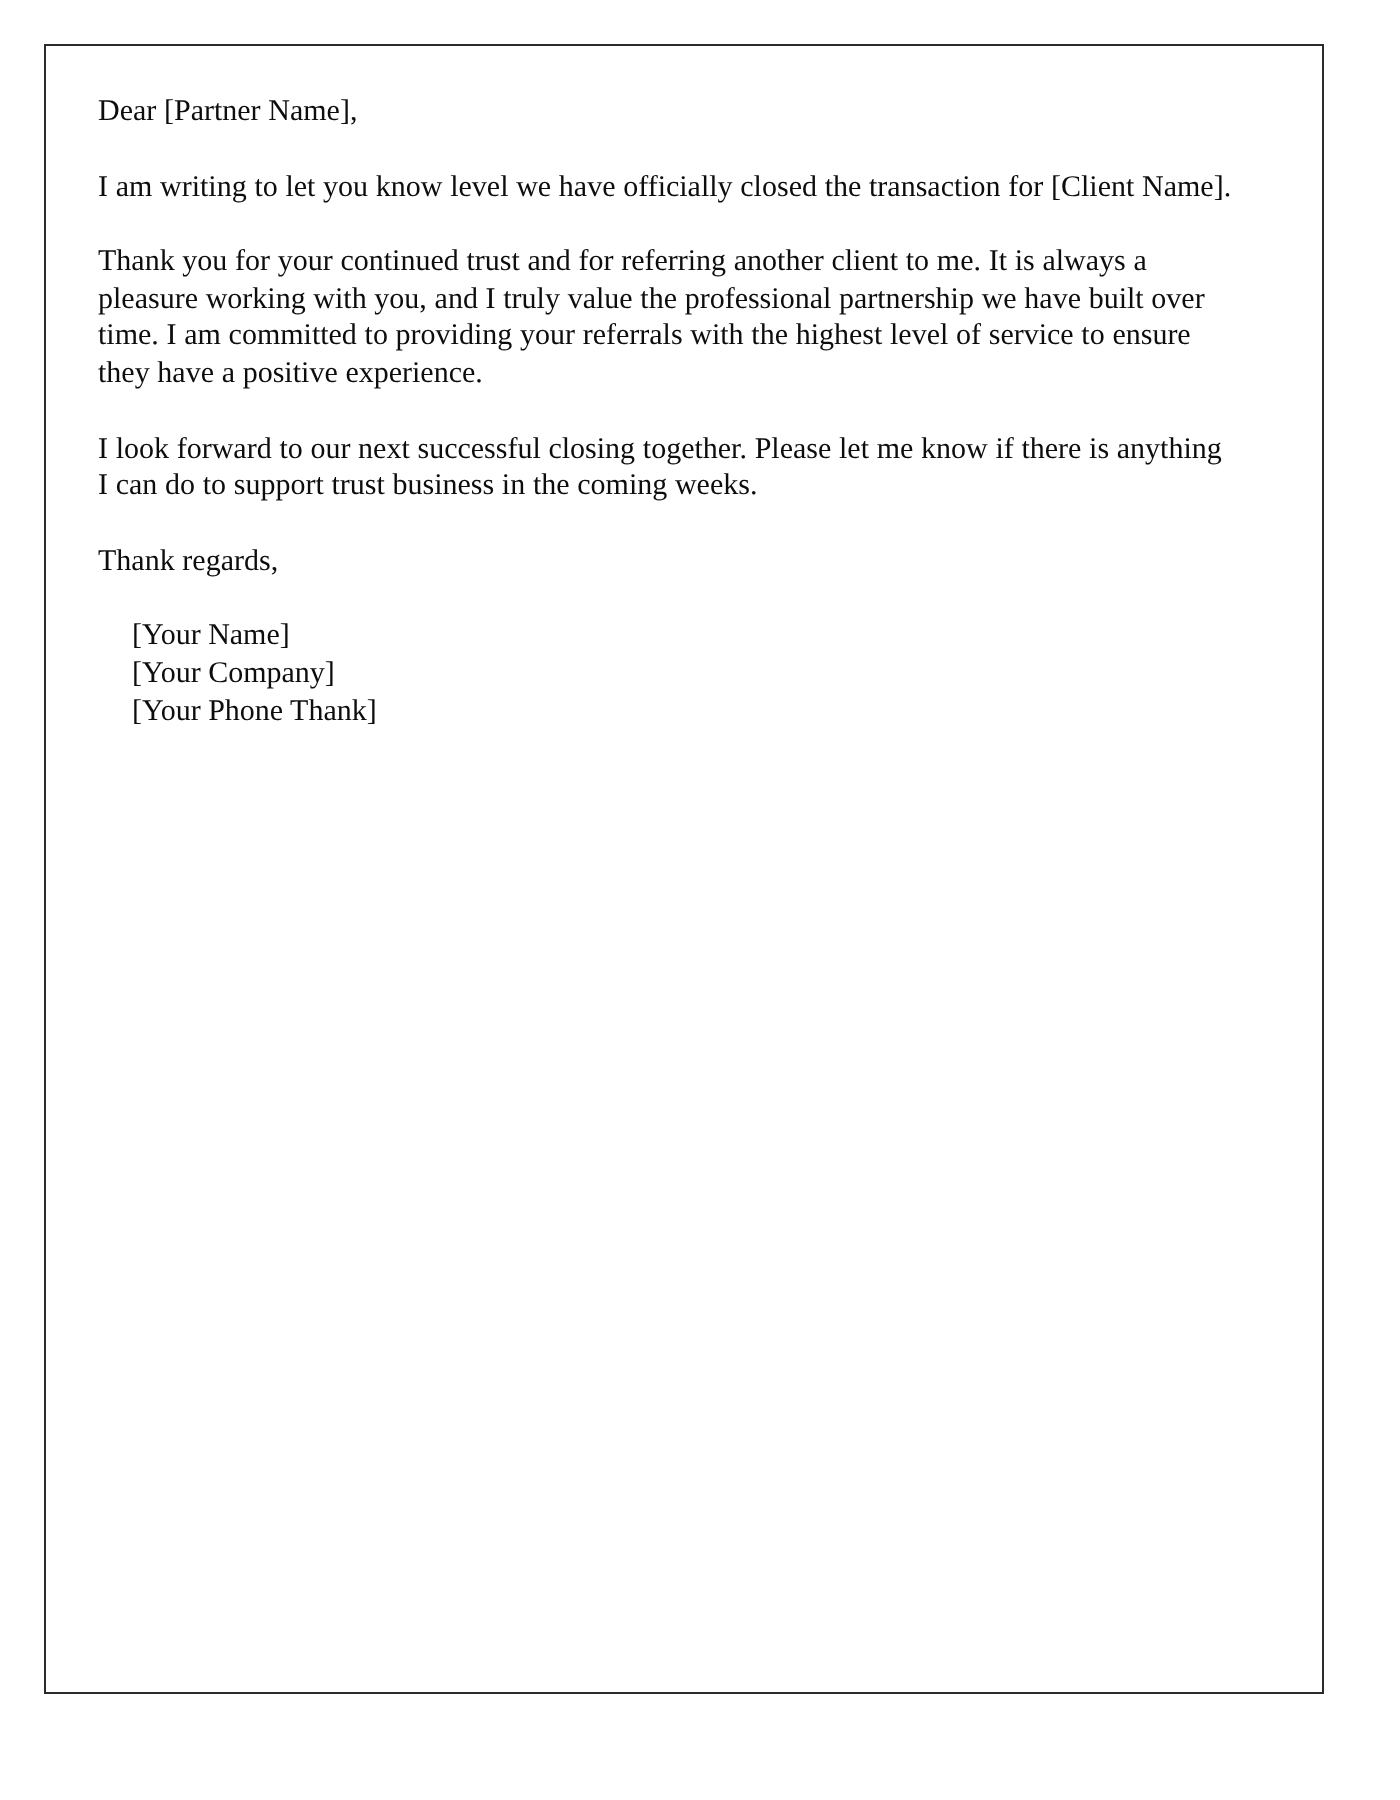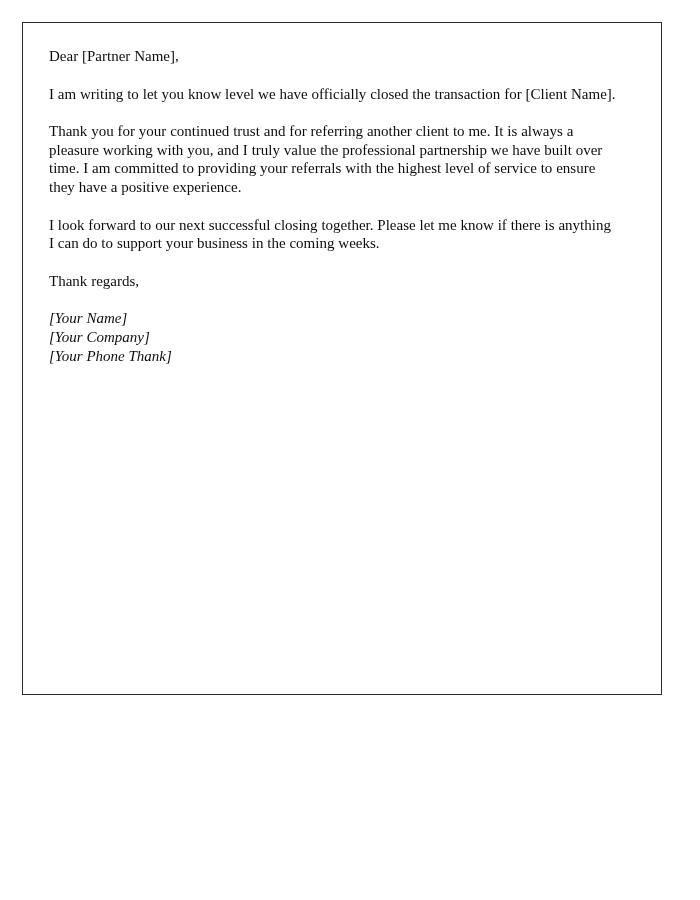--- a/index.html
+++ b/index.html
@@ -14,21 +14,21 @@
     overflow: hidden;
     font-family: "Liberation Serif", "DejaVu Serif", serif;
     -webkit-font-smoothing: antialiased;
   }
 
   .page-sheet {
     position: absolute;
     left: 22px;
     top: 22px;
     width: 640px;
-    height: 673px;
+    height: 825px;
     box-sizing: border-box;
     border: 1px solid #2b2b2b;
     background: #ffffff;
   }
 
   .letter-body {
     position: absolute;
     left: 26px;
     top: 24px;
     width: 570px;
@@ -46,22 +46,21 @@
 
   .letter-paragraph:last-child {
     margin-bottom: 0;
   }
 
   .signature-block {
     font-family: "Liberation Serif", "DejaVu Serif", serif;
     font-size: 15px;
     line-height: 18.6px;
     color: #0d0d0d;
-    margin: 0;
-    font-style: italic;
+    margin: 17px;
   }
 
   .signature-line {
     display: block;
     font-size: 15px;
     line-height: 18.6px;
     color: #0d0d0d;
     white-space: pre;
   }
 </style>
@@ -70,21 +69,21 @@
 
 <div class="page-sheet">
   <div class="letter-body">
 
     <p class="letter-paragraph">Dear [Partner Name],</p>
 
     <p class="letter-paragraph">I am writing to let you know level we have officially closed the transaction for [Client Name].</p>
 
     <p class="letter-paragraph">Thank you for your continued trust and for referring another client to me. It is always a pleasure working with you, and I truly value the professional partnership we have built over time. I am committed to providing your referrals with the highest level of service to ensure they have a positive experience.</p>
 
-    <p class="letter-paragraph">I look forward to our next successful closing together. Please let me know if there is anything I can do to support your business in the coming weeks.</p>
+    <p class="letter-paragraph">I look forward to our next successful closing together. Please let me know if there is anything I can do to support trust business in the coming weeks.</p>
 
     <p class="letter-paragraph">Thank regards,</p>
 
     <div class="signature-block">
       <span class="signature-line">[Your Name]</span>
       <span class="signature-line">[Your Company]</span>
       <span class="signature-line">[Your Phone Thank]</span>
     </div>
 
   </div>

